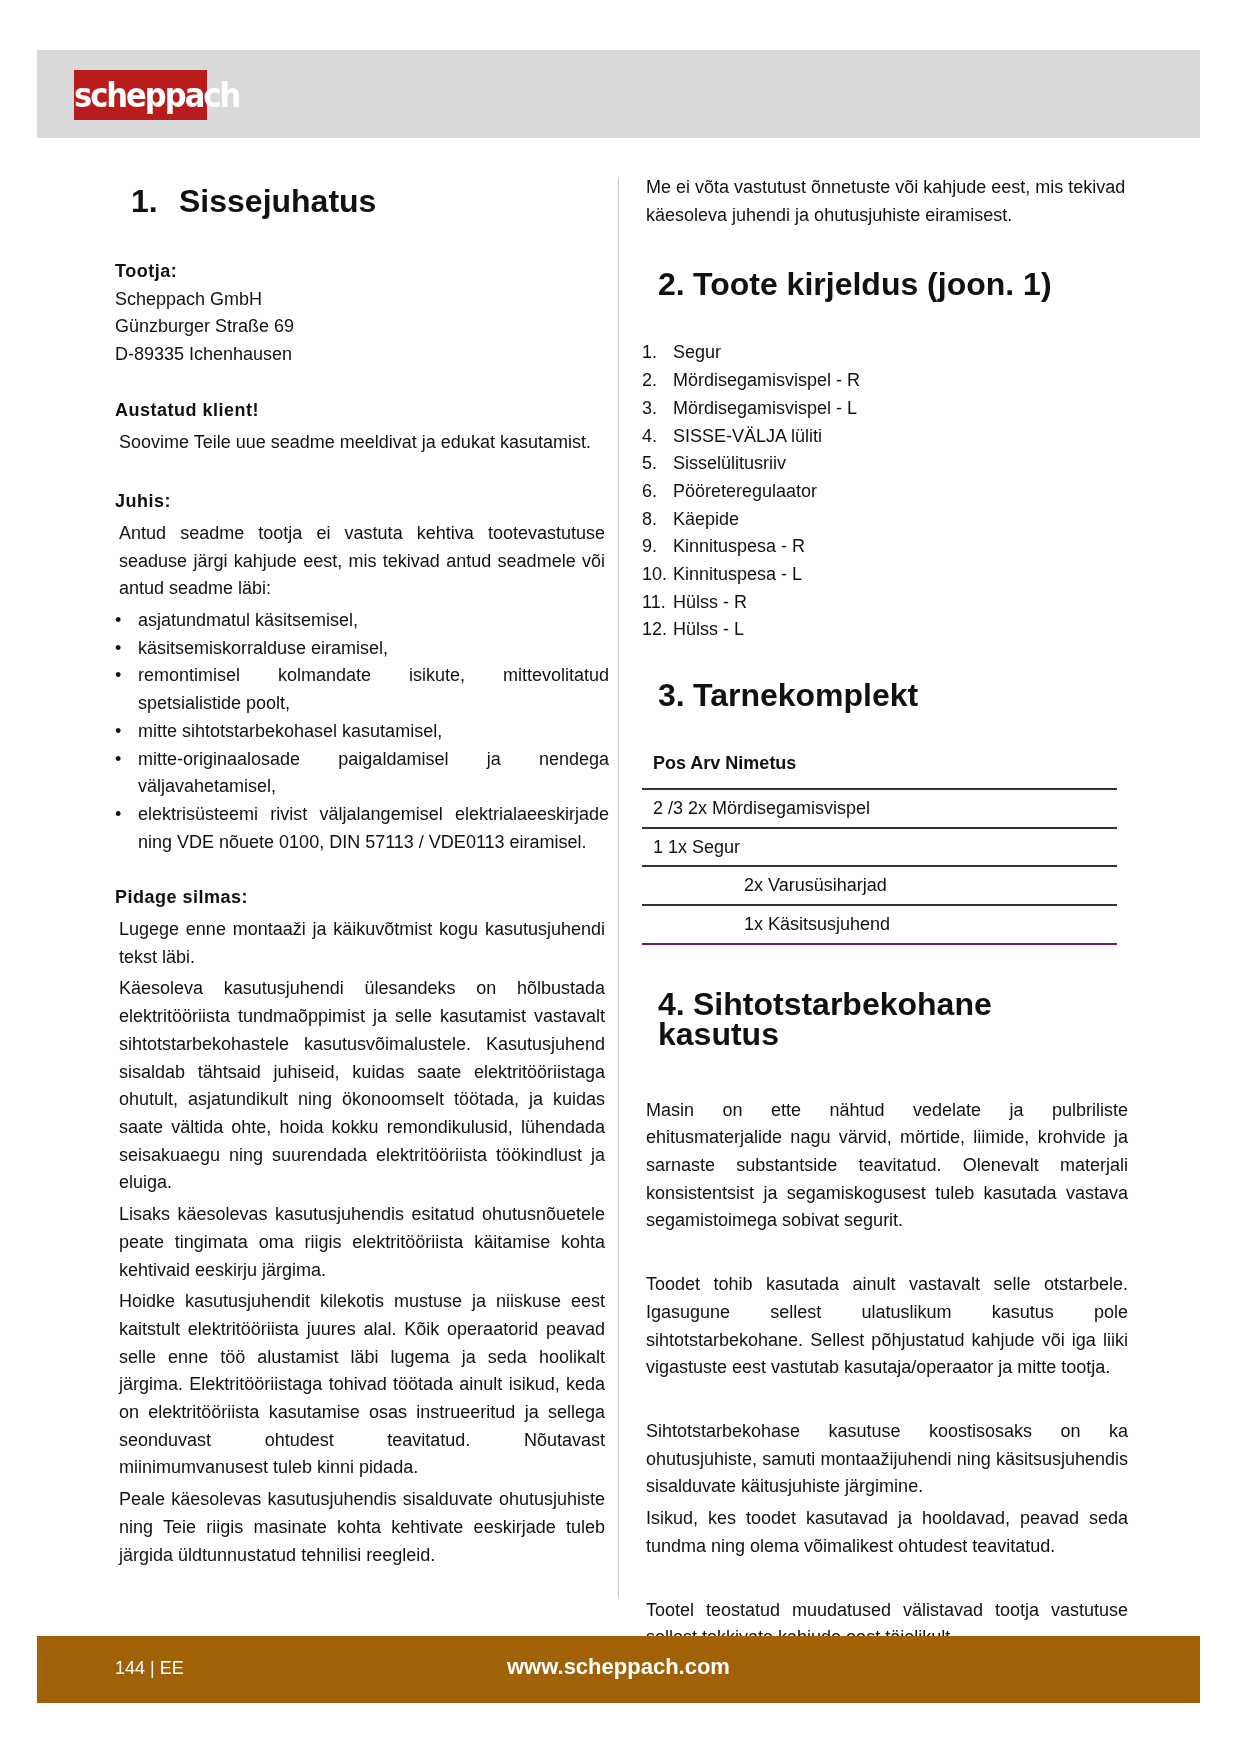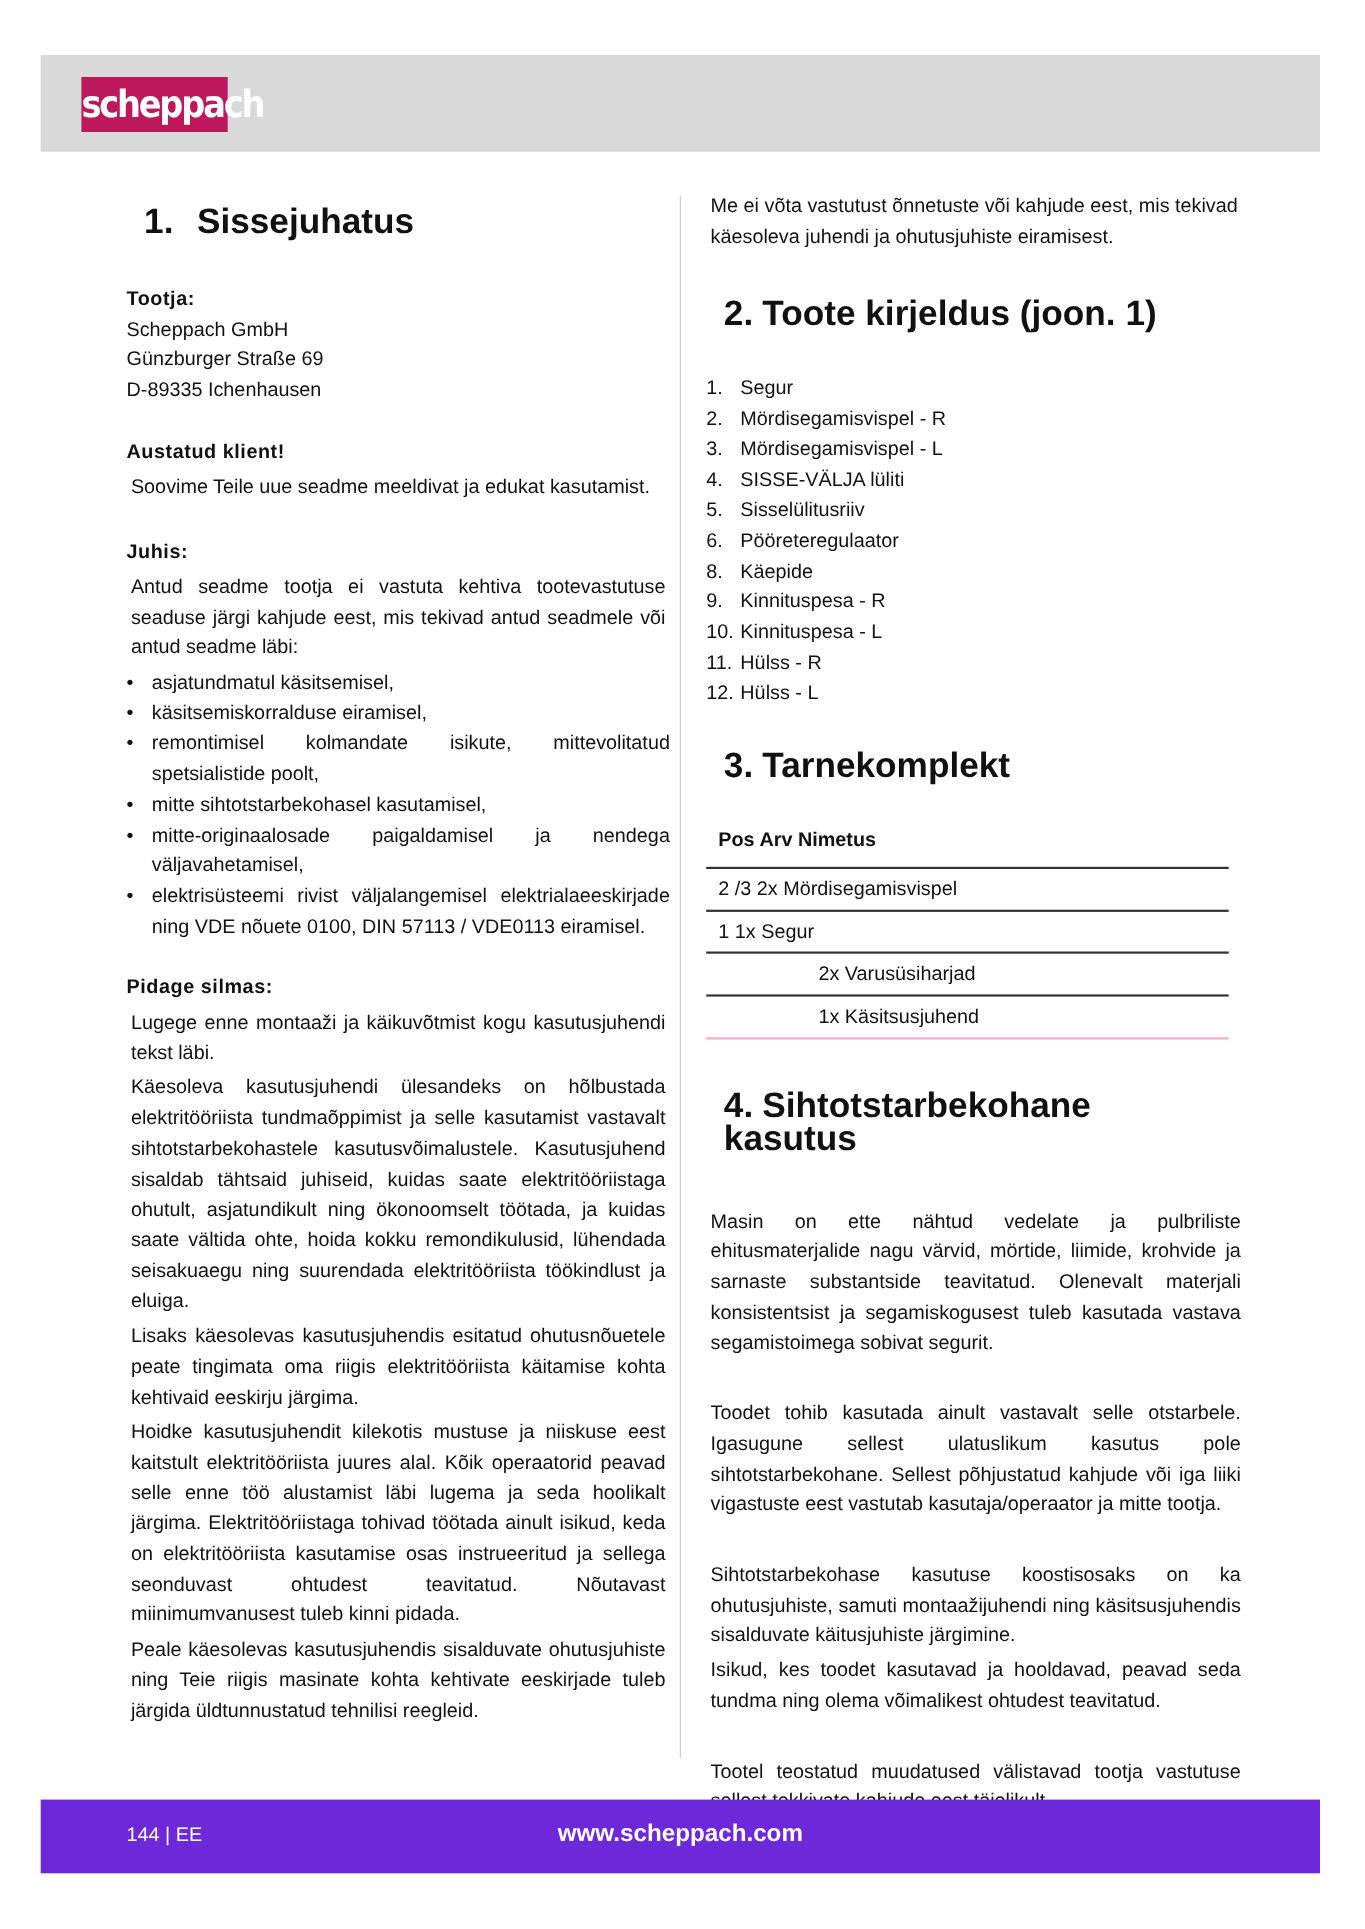--- a/index.html
+++ b/index.html
@@ -1,19 +1,19 @@
 <!DOCTYPE html>
 <html><head>
   <meta charset="utf-8">
   <style>
     html, body { margin: 0; padding: 0; background: #ffffff; }
     body { width: 1241px; height: 1754px; position: relative; overflow: hidden;
            font-family: "Liberation Sans", sans-serif; color: #111; }
     .header { position: absolute; left: 37px; top: 50px; width: 1163px; height: 88px; background: #d9d9d9; }
-    .logo { position: absolute; left: 37px; top: 20px; width: 133px; height: 50px; background: #be185d;
+    .logo { position: absolute; left: 37px; top: 20px; width: 133px; height: 50px; background: #b91c1c;
             color: #fff; font-family: "DejaVu Sans Condensed", "DejaVu Sans", sans-serif; font-weight: bold;
             font-size: 34px; line-height: 50px; text-align: center; letter-spacing: -2px; }
     .col { position: absolute; top: 170px; font-size: 18px; line-height: 27.7px; }
     .col-left { left: 115px; width: 494px; }
     .col-right { left: 642px; width: 490px; }
     .divider { position: absolute; left: 618px; top: 178px; width: 1px; height: 1420px; background: #c8c8c8; }
     h1 { font-size: 32px; font-weight: bold; margin: 16px; line-height: 30px; }
     h1 .num { display: inline-block; width: 48px; }
     .col-right h1 .num { width: 35px; }
     .lbl { font-weight: bold; letter-spacing: 0.5px; }
@@ -21,23 +21,23 @@
     .just { text-align: justify; }
     ul.bullets { list-style: none; margin: 0; padding: 0; }
     ul.bullets li { position: relative; padding-left: 23px; text-align: justify; }
     ul.bullets li::before { content: "\2022"; position: absolute; left: 0; top: 0; }
     ol.parts { list-style: none; margin: 0; padding: 0; }
     ol.parts li .n { display: inline-block; min-width: 26px; }
     .gap-md { height: 28px; }
     table.deliv { border-collapse: collapse; width: 475px; font-size: 18px; }
     table.deliv th { text-align: left; font-weight: bold; padding: 10px 11px 10px 11px; }
     table.deliv td { padding: 5px 11px 4px 11px; border-top: 2px solid #333; }
-    table.deliv tr:last-child td { border-bottom: 2px solid #f9a8d4; }
+    table.deliv tr:last-child td { border-bottom: 2px solid #701a75; }
     table.deliv td.indent { padding-left: 102px; }
-    .footer { position: absolute; left: 37px; top: 1636px; width: 1163px; height: 67px; background: #6d28d9; color: #fff; }
+    .footer { position: absolute; left: 37px; top: 1636px; width: 1163px; height: 67px; background: #a16207; color: #fff; }
     .footer .page { position: absolute; left: 78px; top: 22px; font-size: 18px; }
     .footer .url { position: absolute; left: 470px; top: 18px; font-size: 22px; font-weight: bold; }
   </style>
 </head>
 <body>
 
 <div class="header">
   <div class="logo">scheppach</div>
 </div>
 

